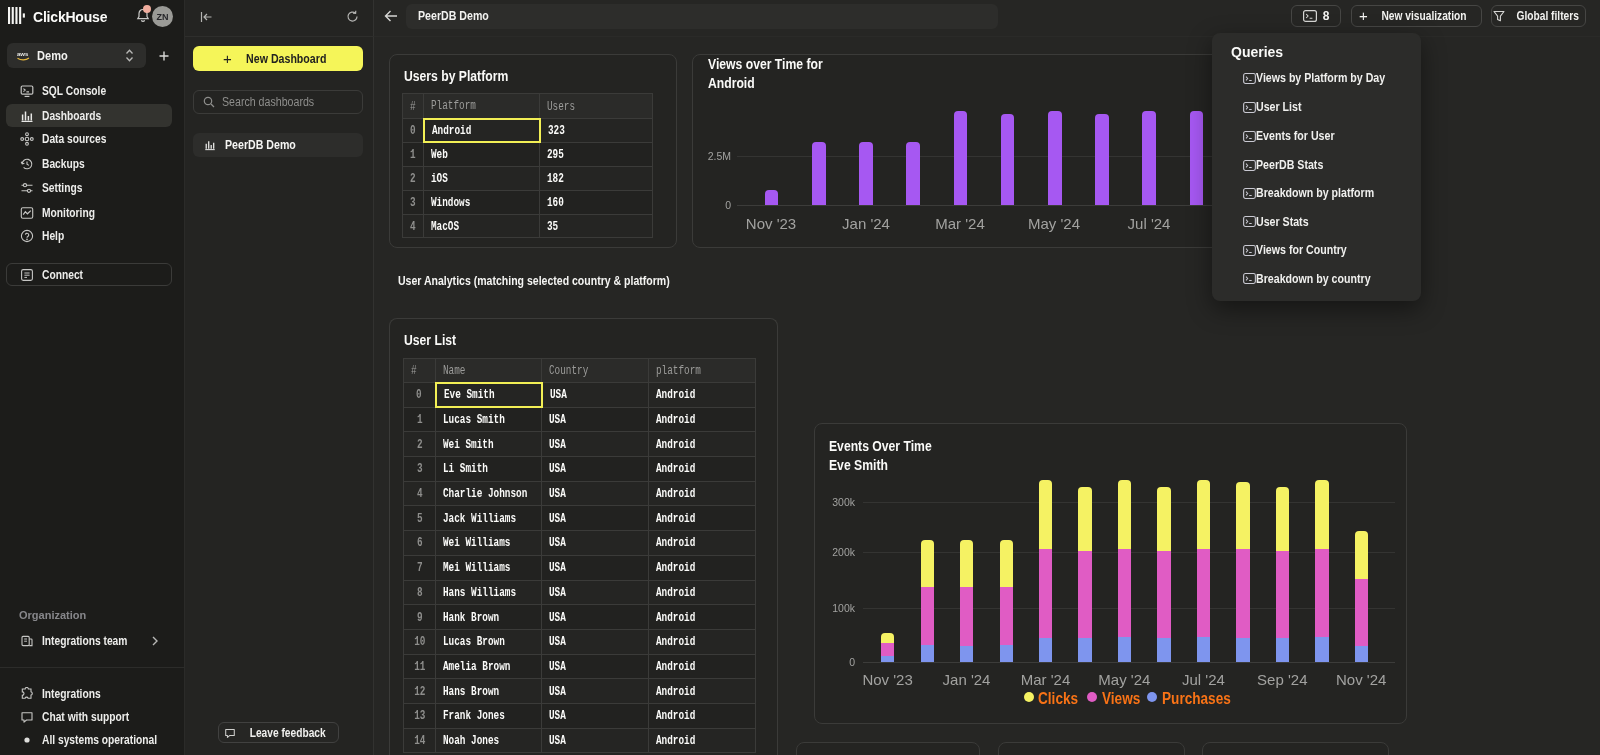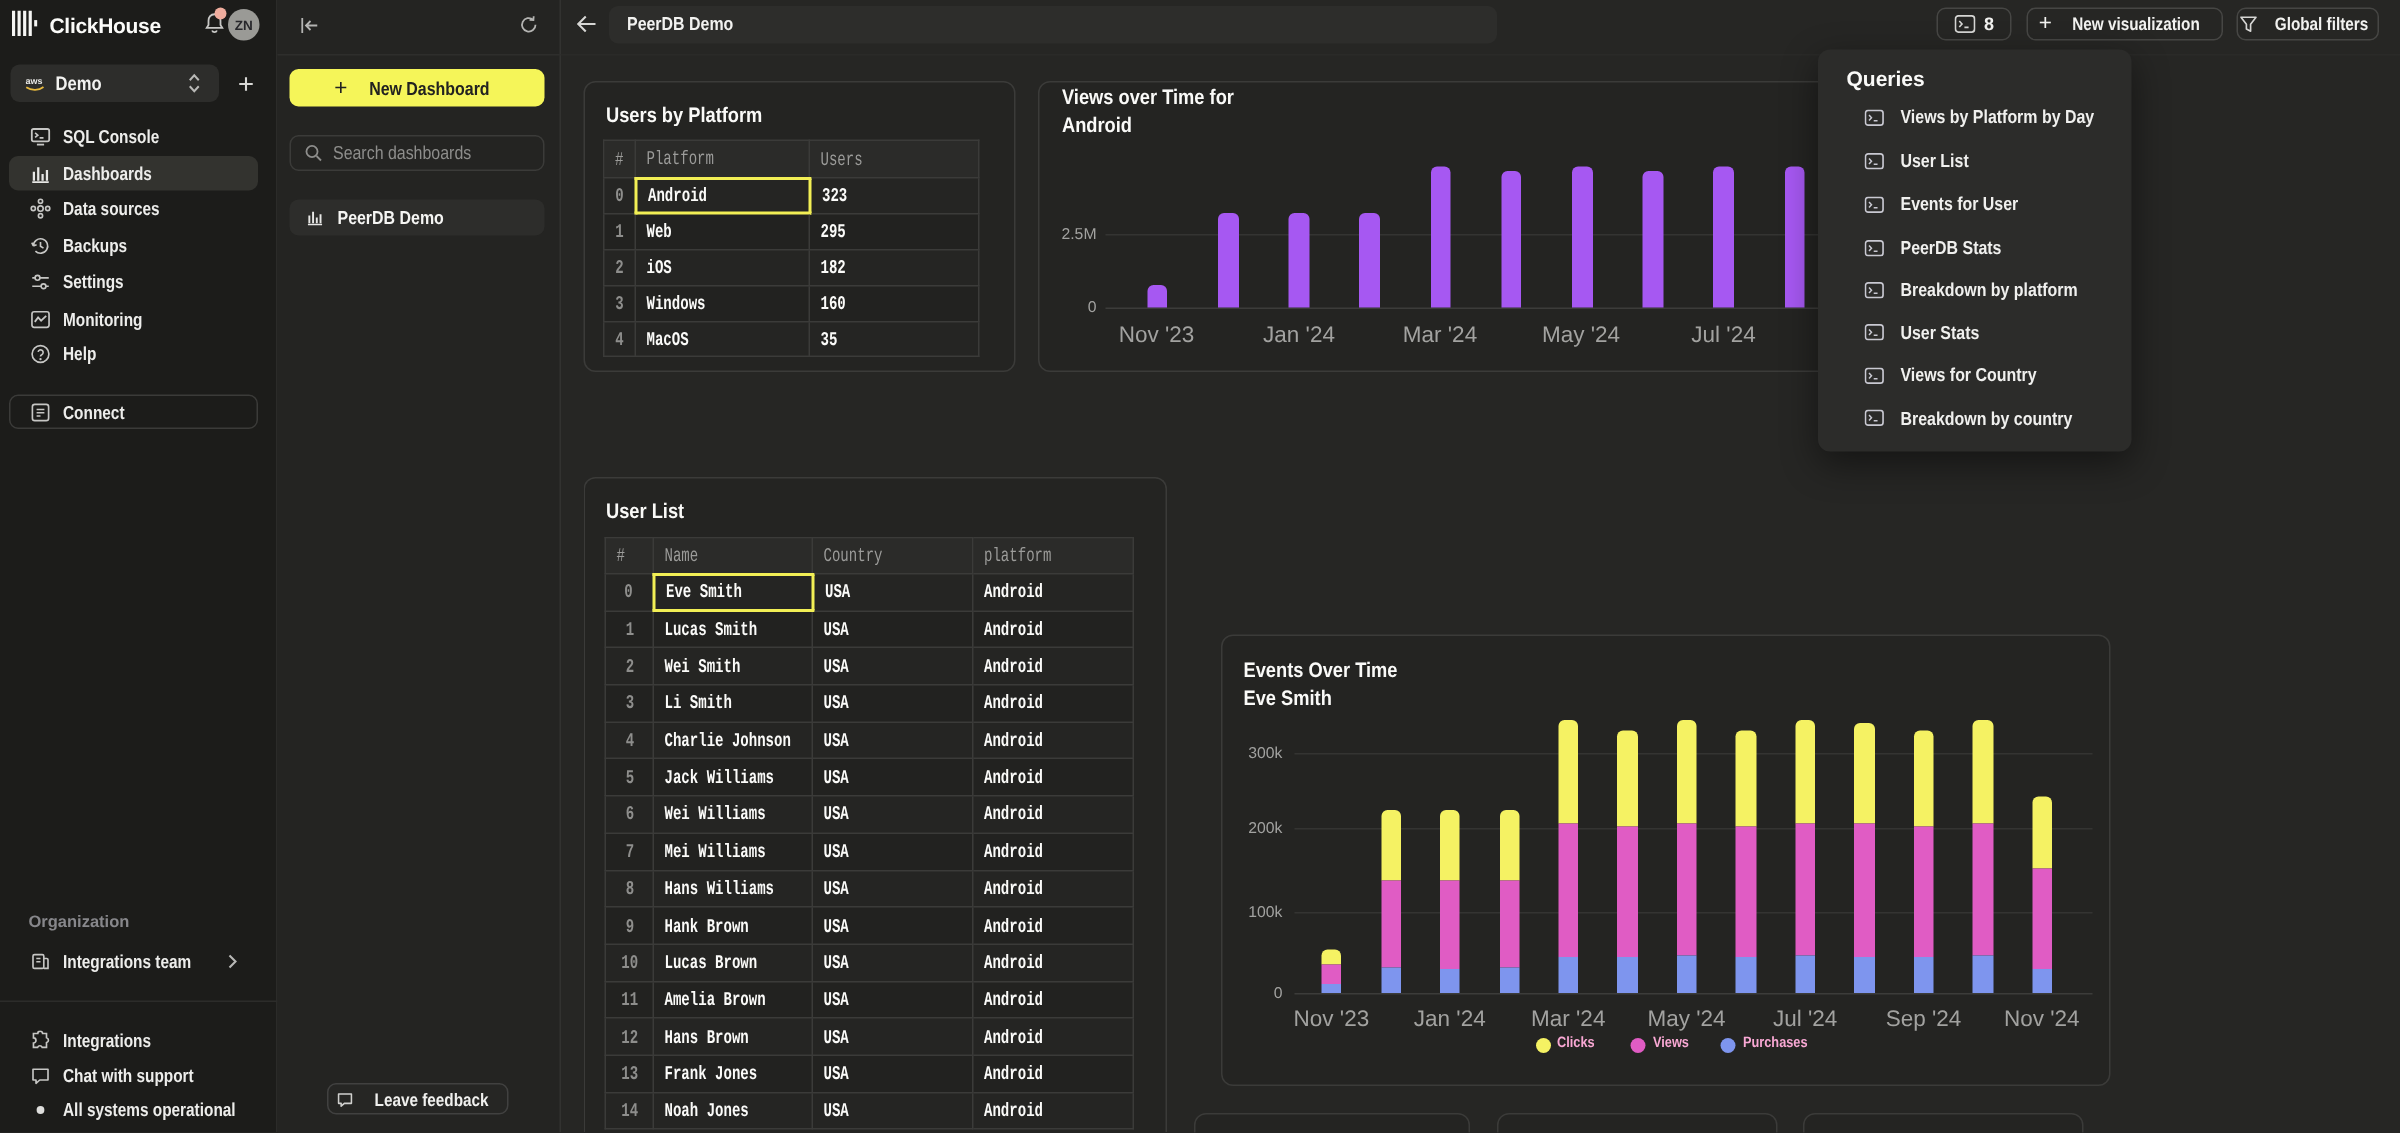--- a/index.html
+++ b/index.html
@@ -20,30 +20,30 @@
   table.dt th { color:#9c9c9a; font-weight:normal; text-align:left; background:#2b2b29; }
   table.dt td.idx { color:#8e8e8c; text-align:center; padding:0 3px; background:#262624;}
   table.dt td { color:#fbfbf9; font-weight:bold; }
   table.dt tr.odd td { background:#222220; }
   table.dt tr.even td { background:#252523; }
   table.dt td.sel { border:2px solid #f2ef55; background:#18181d; }
   
   .tbtn { position:absolute; height:22px; border:1px solid #464644; border-radius:6px; background:#262624;
           color:#f2f2f0; font-size:12px; font-weight:bold; display:flex; align-items:center; justify-content:center; gap:6px;}
   .legend-dot { display:inline-block; width:10px; height:10px; border-radius:50%; }
-  .lgt { font-size:10px; font-weight:bold; color:#f9a8d4; white-space:nowrap; }
+  .lgt { font-size:16px; font-weight:bold; color:#f97316; white-space:nowrap; }
   .bar { position:absolute; border-radius:4px 4px 0 0; }
   .gline { position:absolute; height:1px; background:#343432; }
   .ylab { position:absolute; font-size:10.5px; color:#a2a2a0; text-align:right; }
   .xlab { position:absolute; font-size:15px; color:#a2a2a0; text-align:center; }
   .nav { position:absolute; left:20px; height:24px; display:flex; align-items:center; gap:8px;
          font-size:12.5px; font-weight:bold; color:#ededeb; white-space:nowrap; }
   .nav>span { display:inline-block; transform:scaleX(0.82); transform-origin:0 50%; }
   .nav svg { flex:0 0 auto; }
-  .qitem { position:absolute; left:31px; height:20px; display:flex; align-items:center; gap:11px;
+  .qitem { position:absolute; left:31px; height:20px; display:flex; align-items:center; 
            font-size:12.5px; font-weight:bold; color:#f0f0ee; white-space:nowrap; }
   .cx { display:inline-block; transform:scaleX(0.72); transform-origin:0 50%; }
   .cxc { display:inline-block; transform:scaleX(0.72); transform-origin:50% 50%; }
   .s85 { display:inline-block; transform:scaleX(0.85); transform-origin:0 50%; white-space:nowrap; }
   .s85c { display:inline-block; transform:scaleX(0.85); transform-origin:50% 50%; white-space:nowrap; }
   .s88c { display:inline-block; transform:scaleX(0.88); transform-origin:50% 50%; white-space:nowrap; }
 </style>
 </head>
 <body>
 <div id="app">
@@ -294,20 +294,21 @@
       <div class="bar" style="left:402.2px;top:58.5px;width:13.5px;height:91.5px;background:#a658f2;"></div>
       <div class="bar" style="left:449.4px;top:55.5px;width:13.5px;height:94.5px;background:#a658f2;"></div>
       <div class="bar" style="left:496.6px;top:55.5px;width:13.5px;height:94.5px;background:#a658f2;"></div>
       <div class="xlab" style="left:48px;top:160px;width:60px;">Nov '23</div>
       <div class="xlab" style="left:143px;top:160px;width:60px;">Jan '24</div>
       <div class="xlab" style="left:237px;top:160px;width:60px;">Mar '24</div>
       <div class="xlab" style="left:331px;top:160px;width:60px;">May '24</div>
       <div class="xlab" style="left:426px;top:160px;width:60px;">Jul '24</div>
     </div>
 
+    <div class="abs" style="left:24px;top:273px;font-size:13.5px;font-weight:bold;color:#f5f5f3;"><span class="s85" style="transform:scaleX(0.78)">User Analytics (matching selected country &amp; platform)</span></div>
 
     <div class="card" style="left:15px;top:318px;width:389px;height:437px;border-bottom:none;border-radius:8px 8px 0 0;">
       <div class="ctitle" style="left:14px;top:13px;"><span>User List</span></div>
       <table class="dt" style="left:13px;top:39px;width:352px;">
         <tbody>
             <tr style="height:24px">
               <th style="width:32px"><span class="cx"> #</span></th>
               <th style="width:106px"><span class="cx">Name</span></th>
               <th style="width:107px"><span class="cx">Country</span></th>
               <th style="width:107px"><span class="cx">platform</span></th>

